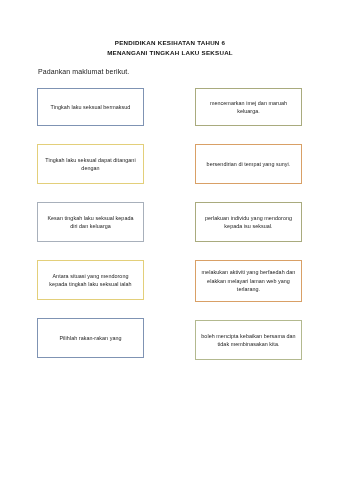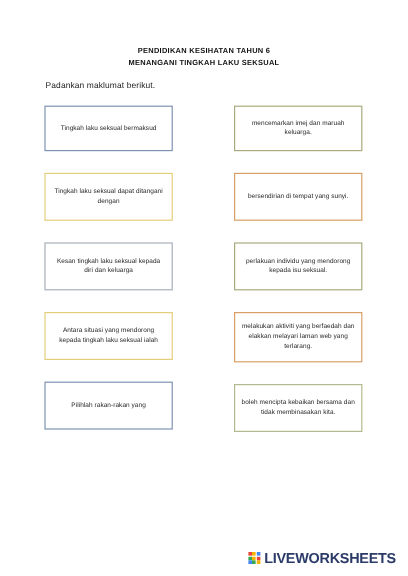--- a/index.html
+++ b/index.html
@@ -160,28 +160,14 @@
       <div class="card h-lg b-orange" style="border-color: rgb(217, 160, 102);">
           <span>melakukan aktiviti yang berfaedah dan elakkan melayari laman web yang terlarang.</span>
         </div>
       <div class="card h-md b-sage" style="border-color: rgb(179, 185, 143);">
           <span>boleh mencipta kebaikan bersama dan tidak membinasakan kita.</span>
         </div>
     </div>
 
   </div>
 
-  <div class="logo">
-    <span class="logo-mark">
-        <i style="background: rgb(232, 69, 60);"></i>
-        <i style="background: rgb(244, 180, 0);"></i>
-        <i style="background: rgb(66, 133, 244);"></i>
-        <i style="background: rgb(52, 168, 83);"></i>
-        <i style="background: rgb(244, 180, 0);"></i>
-        <i style="background: rgb(232, 69, 60);"></i>
-        <i style="background: rgb(66, 133, 244);"></i>
-        <i style="background: rgb(52, 168, 83);"></i>
-        <i style="background: rgb(244, 180, 0);"></i>
-      </span>
-    <span class="logo-text" style="color: rgb(43, 58, 103);">LIVEWORKSHEETS</span>
-  </div>
 
 </div>
 
 </body></html>

